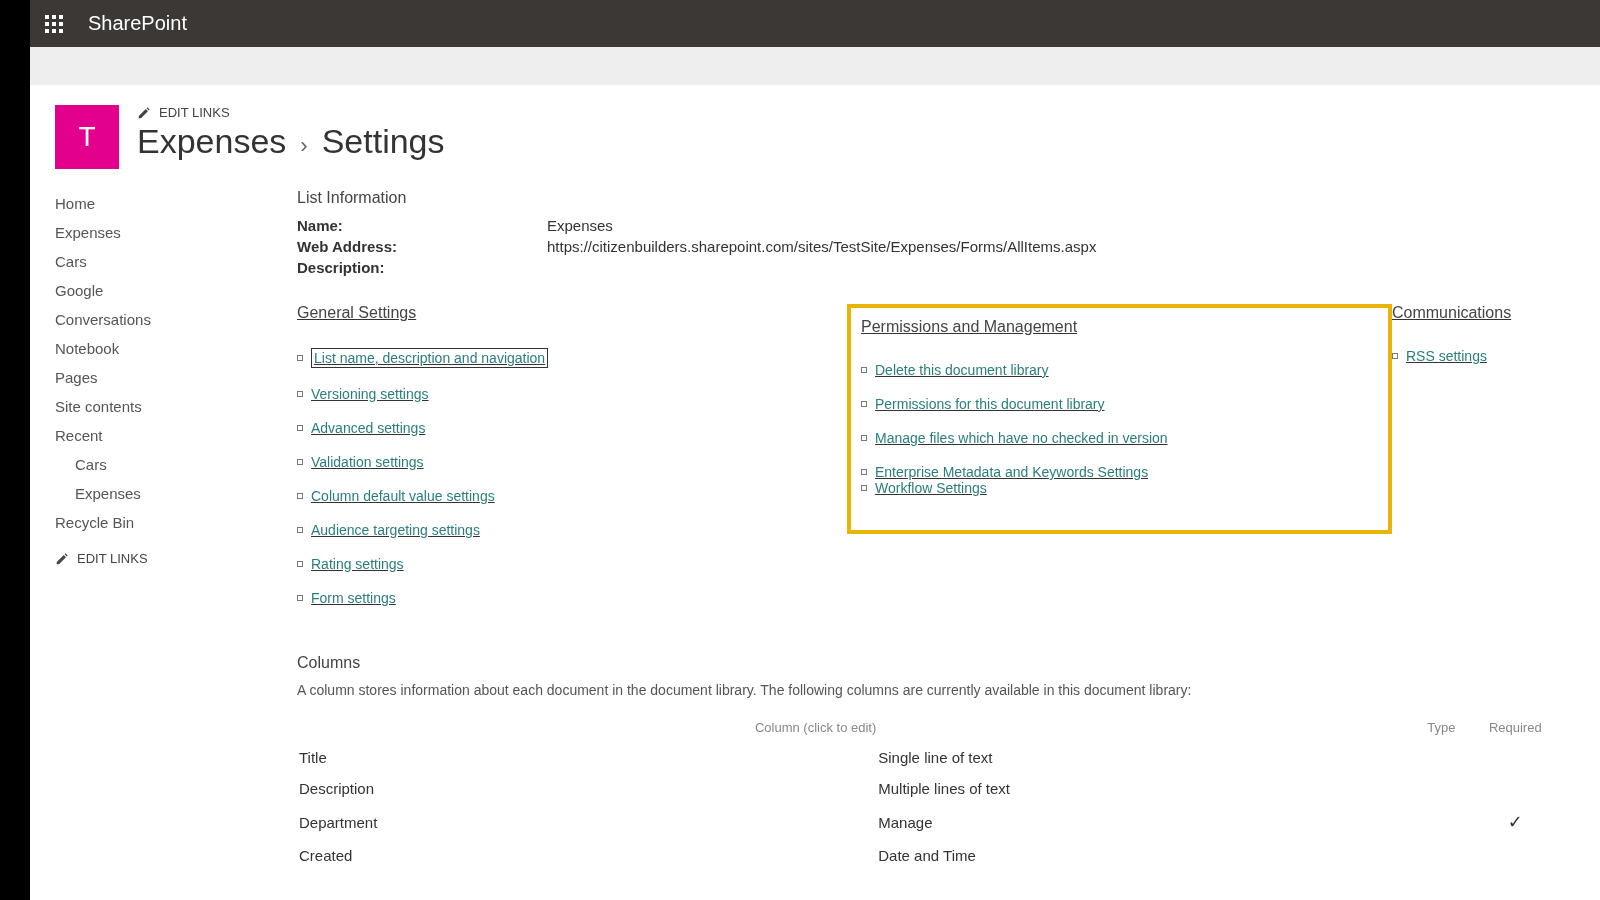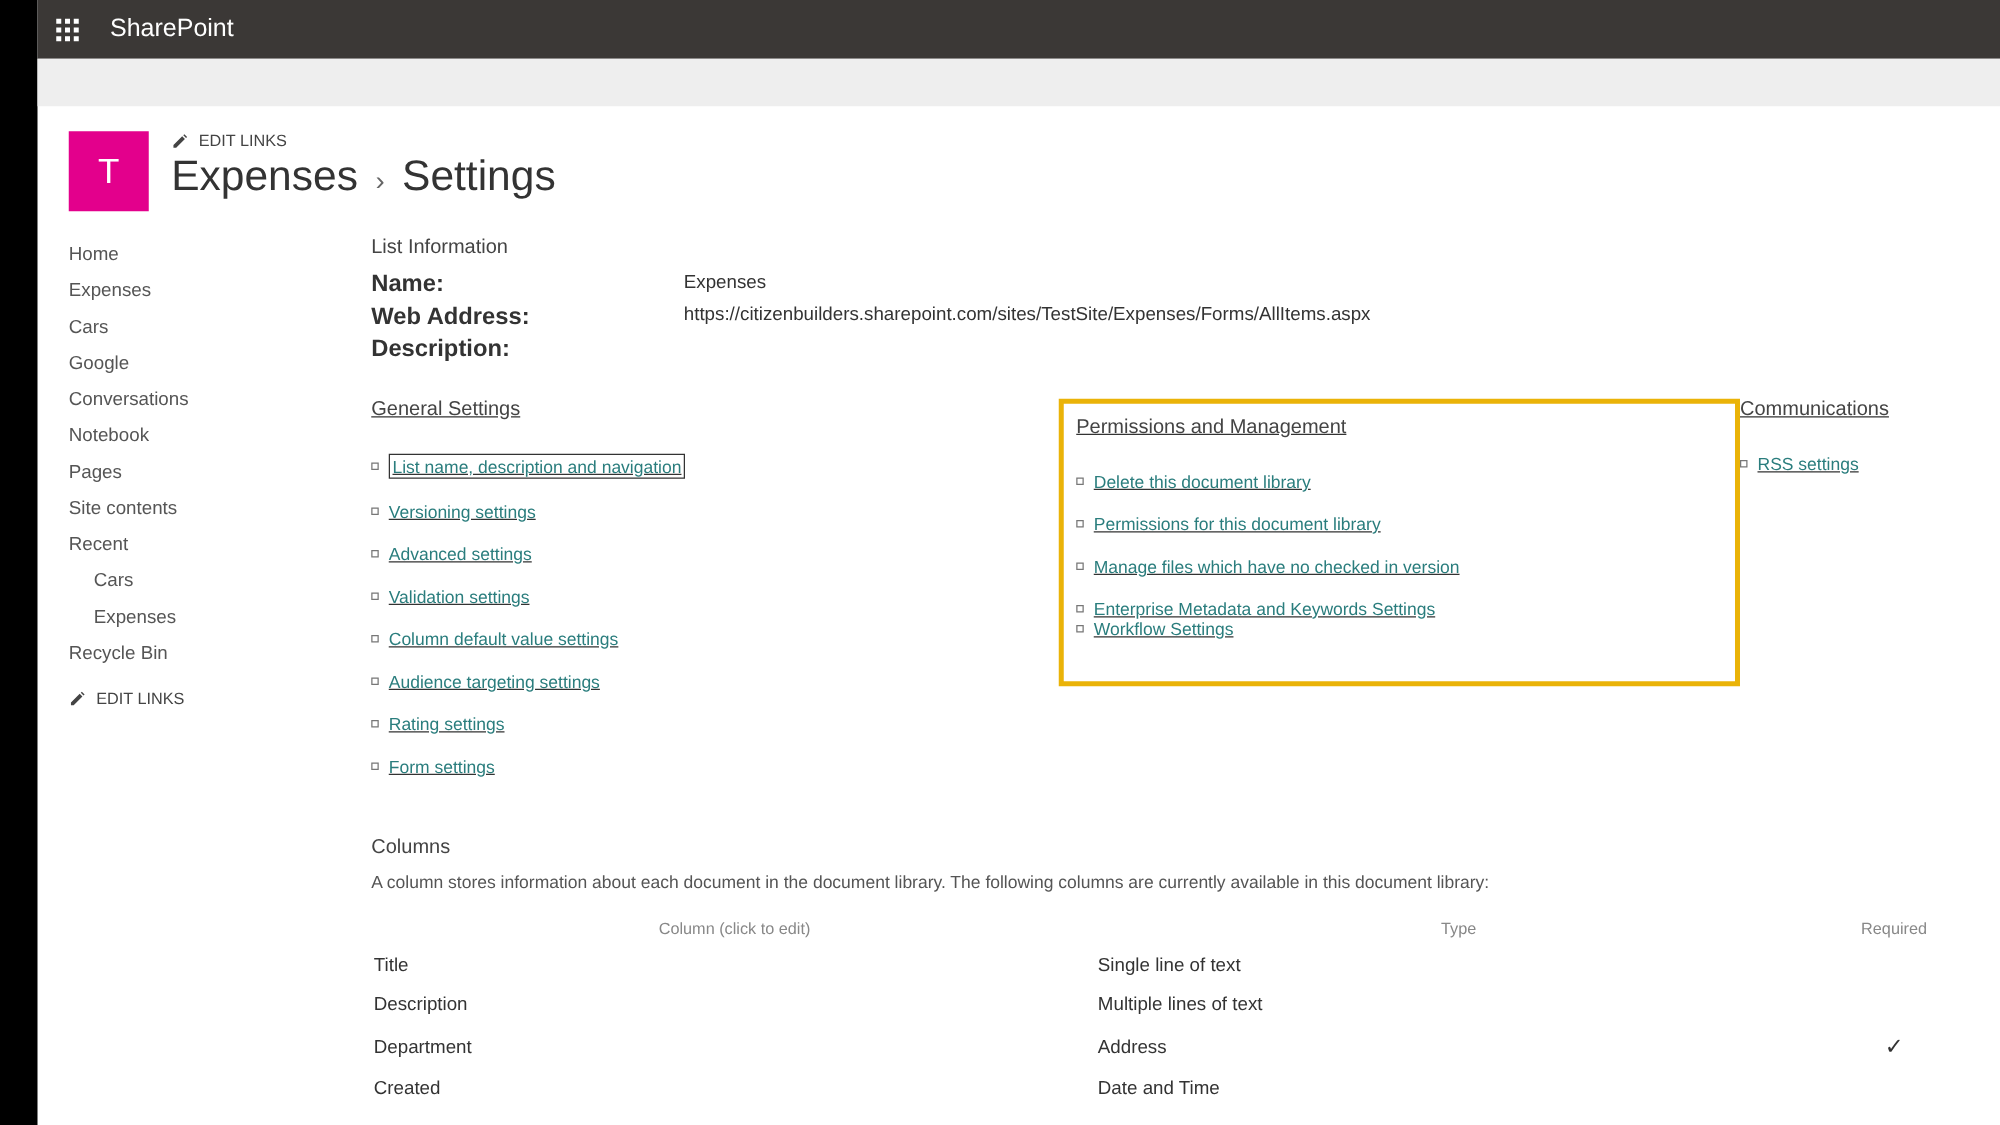--- a/index.html
+++ b/index.html
@@ -44,37 +44,37 @@
     .main-area { display: flex; margin-top: 20px; gap: 42px; }
     .left-nav { width: 200px; flex-shrink: 0; }
     .left-nav a {
       display: block; padding: 6px 0; color: #555; text-decoration: none; font-size: 15px; cursor: pointer;
     }
     .left-nav a.indented { padding-left: 20px; }
     .edit-links-bottom { display: flex; align-items: center; gap: 8px; margin-top: 14px; font-size: 13px; color: #444; cursor: pointer; }
     .settings-body { flex: 1; }
     .section-title { font-size: 16px; color: #444; margin-bottom: 10px; }
     .info-row { display: flex; margin-bottom: 4px; }
-    .info-label { width: 250px; font-weight: 700; font-size: 19px; }
+    .info-label { width: 250px; font-weight: 700; font-size: 15px; }
     .info-value { font-size: 15px; color: #333; }
     .settings-cols { display: flex; margin-top: 28px; gap: 0; text-decoration: underline; }
     .col-general { width: 550px; }
     .col-perms { width: 545px; }
     .col-comms { flex: 1; }
     .col-heading { font-size: 16px; color: #444; margin-bottom: 26px; }
     .perms-box { border: 4px solid #eab308; padding: 10px 10px 16px 10px; }
     .perms-box .col-heading { margin-bottom: 26px; }
     .setting-link-row { display: flex; align-items: center; gap: 8px; margin-bottom: 18px; }
     .sq-bullet { width: 6px; height: 6px; border: 1px solid #777; flex-shrink: 0; }
     .setting-link { color: #2a7d7d; text-decoration: none; font-size: 14px; cursor: pointer; }
     .setting-link.focused { border: 1px solid #333; padding: 1px 2px; }
     .columns-section { margin-top: 30px; }
     .columns-desc { font-size: 14px; color: #555; margin: 8px 0 14px 0; }
     .col-table { width: 100%; }
-    .col-table th { text-align: center; font-weight: 400; color: #888; font-size: 13px; padding: 6px 0; }
+    .col-table th { text-align: right; font-weight: 400; color: #888; font-size: 13px; padding: 6px 0; }
     .col-table td { padding: 6px 0; font-size: 15px; color: #333; }
     .col-table .c1 { width: 400px; }
     .col-table .c2 { width: 400px; }
     .col-table .c3 { width: 80px; text-align: center; }
     .check { font-size: 18px; }
     .col-link { color: #333; cursor: pointer; }
   </style>
 </head>
 <body>
 
@@ -243,21 +243,21 @@
               <td>Single line of text</td>
               <td class="c3"></td>
             </tr>
             <tr>
               <td><span class="col-link">Description</span></td>
               <td>Multiple lines of text</td>
               <td class="c3"></td>
             </tr>
             <tr>
               <td><span class="col-link">Department</span></td>
-              <td>Address</td>
+              <td>Manage</td>
               <td class="c3"><span class="check">✓</span></td>
             </tr>
             <tr>
               <td><span class="col-link">Created</span></td>
               <td>Date and Time</td>
               <td class="c3"></td>
             </tr>
           </tbody>
         </table>
       </div>

